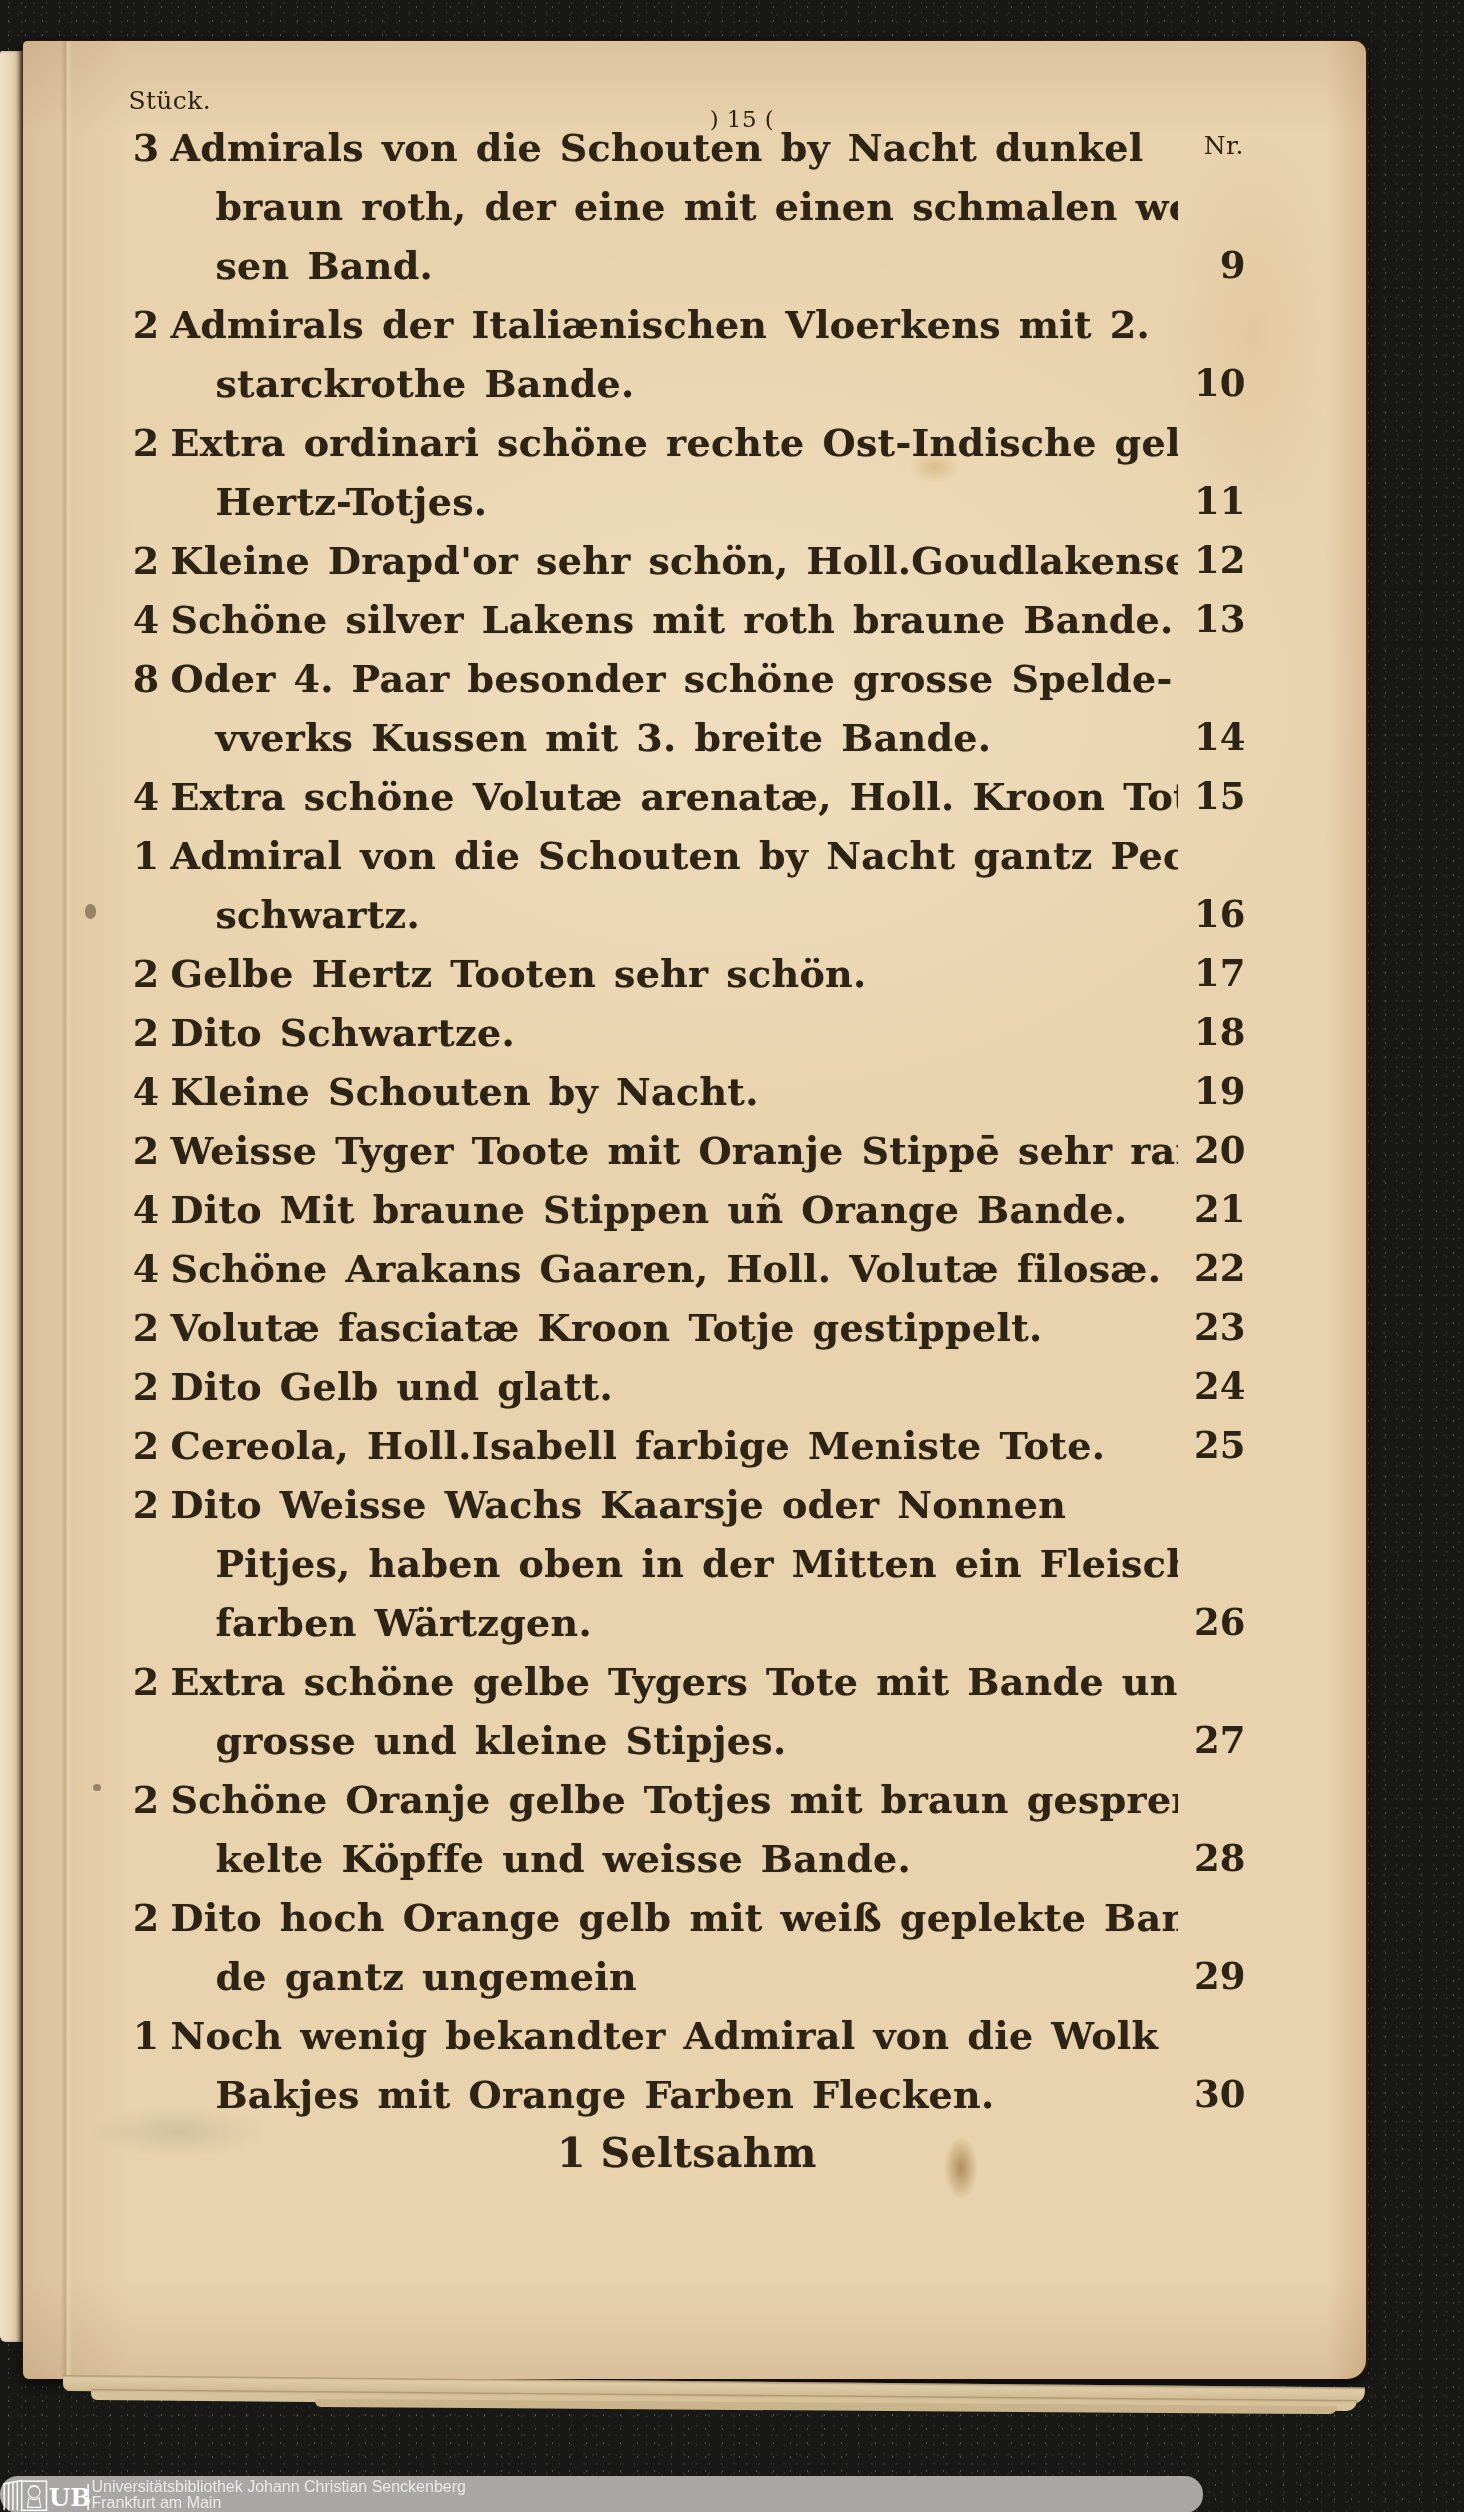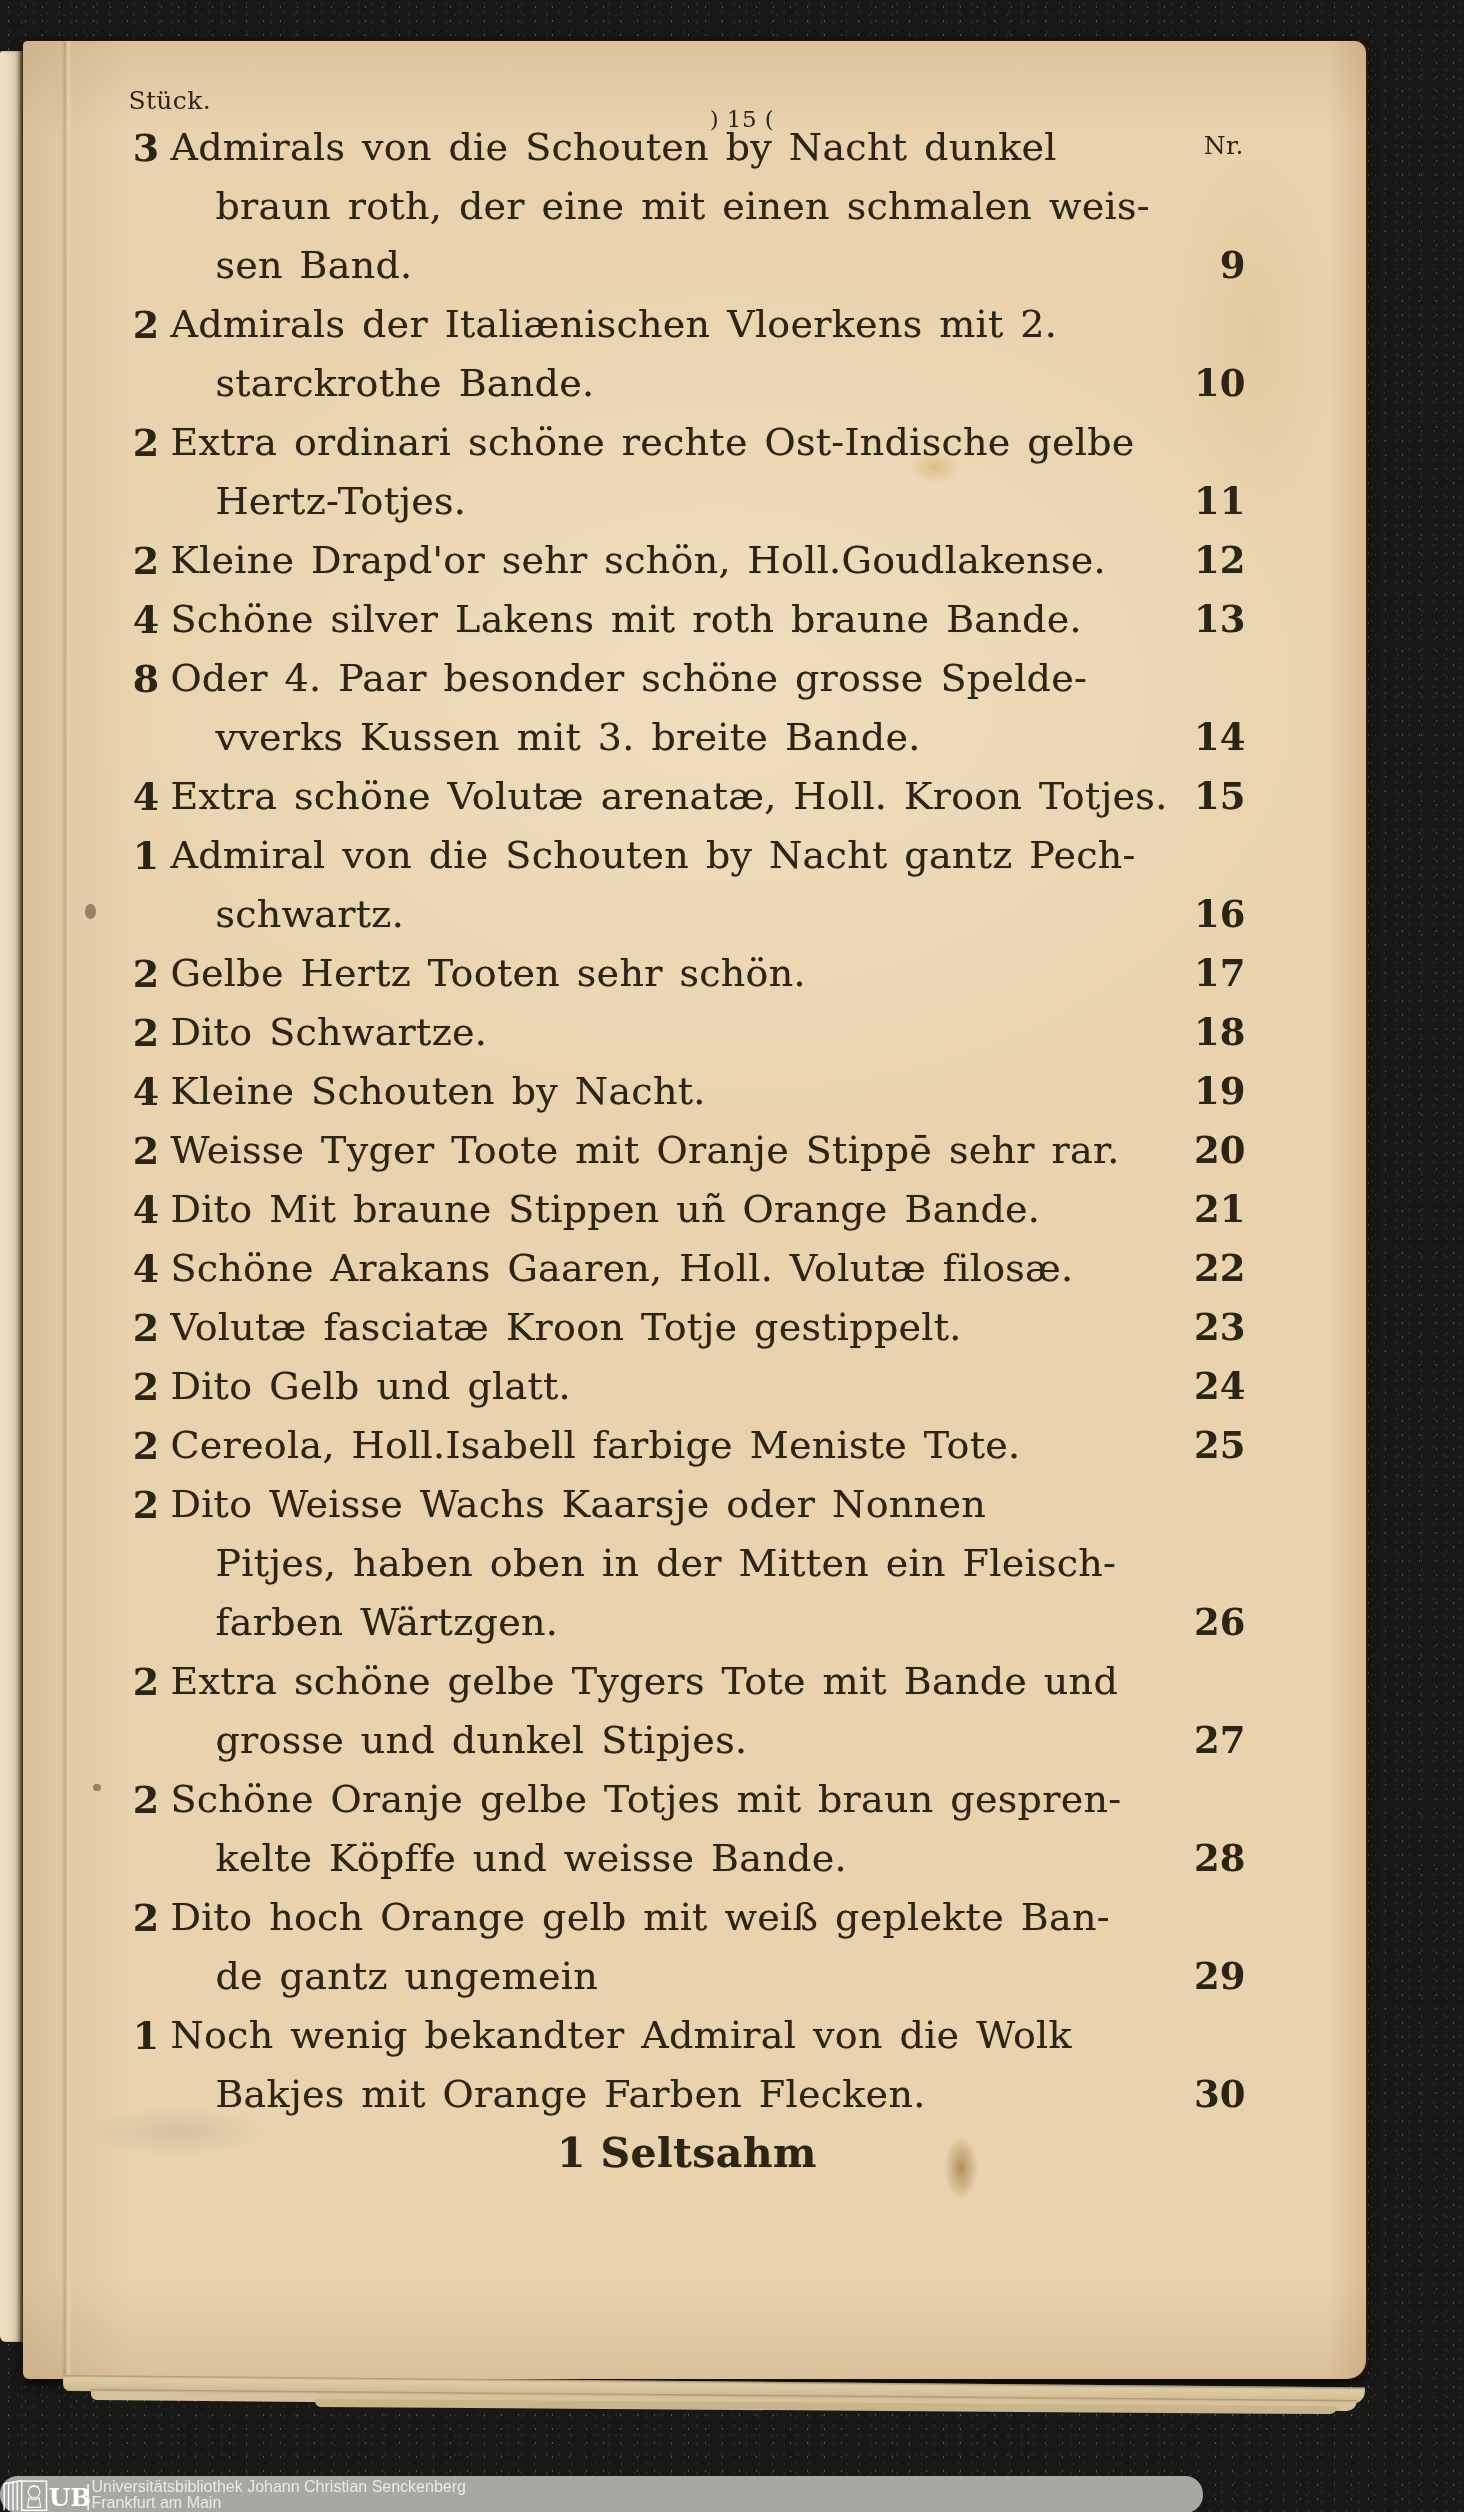--- a/index.html
+++ b/index.html
@@ -62,21 +62,21 @@
     position:absolute;top:45px;left:105px;width:1117px;height:34px;
     font-size:25px;font-weight:400;letter-spacing:0.4px;
   }
   .header .h-left{position:absolute;left:0;top:0;}
   .header .h-center{position:absolute;left:50%;transform:translateX(-50%);margin-left:55px;top:20px;font-size:23px;}
   .header .h-right{position:absolute;right:1.5px;top:-2.9px;margin-top:48px;}
   .content{position:absolute;top:77px;left:105px;width:1117px;}
   .item{display:flex;align-items:flex-end;}
   .item .qty{flex:none;width:42px;font-size:38px;line-height:59px;font-weight:700;align-self:flex-start;padding-left:4.4px;box-sizing:border-box;}
   .item .lines{flex:1 1 auto;min-width:0;overflow:hidden;}
-  .line{font-size:38px;line-height:59px;font-weight:400;white-space:nowrap;letter-spacing:0.3px;word-spacing:4.4px;text-shadow:0 0 0.7px rgba(46,36,21,.45);}
+  .line{font-size:38px;line-height:59px;font-weight:700;white-space:nowrap;letter-spacing:0.3px;word-spacing:4.4px;text-shadow:0 0 0.7px rgba(46,36,21,.45);}
   .line.cont{padding-left:45px;}
   .item .nr{flex:none;width:67px;font-size:37px;line-height:59px;font-weight:700;text-align:right;}
   .catchword{font-size:41px;line-height:59px;font-weight:700;text-align:center;padding-right:0;letter-spacing:0.4px;text-shadow:0 0 0.7px rgba(46,36,21,.45);}
 
   
   .footer-bar{
     position:absolute;left:0;top:2476px;width:1203px;height:37px;
     background:var(--footer_bar,#a9a7a4);
     display:flex;align-items:center;
     font-family:"Liberation Sans", sans-serif;
@@ -255,21 +255,21 @@
           <div class="line cont">Pitjes, haben oben in der Mitten ein Fleisch-</div>
           <div class="line cont">farben Wärtzgen.</div>
         </div>
     <div class="nr">26</div>
   </div>
 
   <div class="item">
     <div class="qty">2</div>
     <div class="lines">
           <div class="line">Extra schöne gelbe Tygers Tote mit Bande und</div>
-          <div class="line cont">grosse und dunkel Stipjes.</div>
+          <div class="line cont">grosse und kleine Stipjes.</div>
         </div>
     <div class="nr">27</div>
   </div>
 
   <div class="item">
     <div class="qty">2</div>
     <div class="lines">
           <div class="line">Schöne Oranje gelbe Totjes mit braun gespren-</div>
           <div class="line cont">kelte Köpffe und weisse Bande.</div>
         </div>

